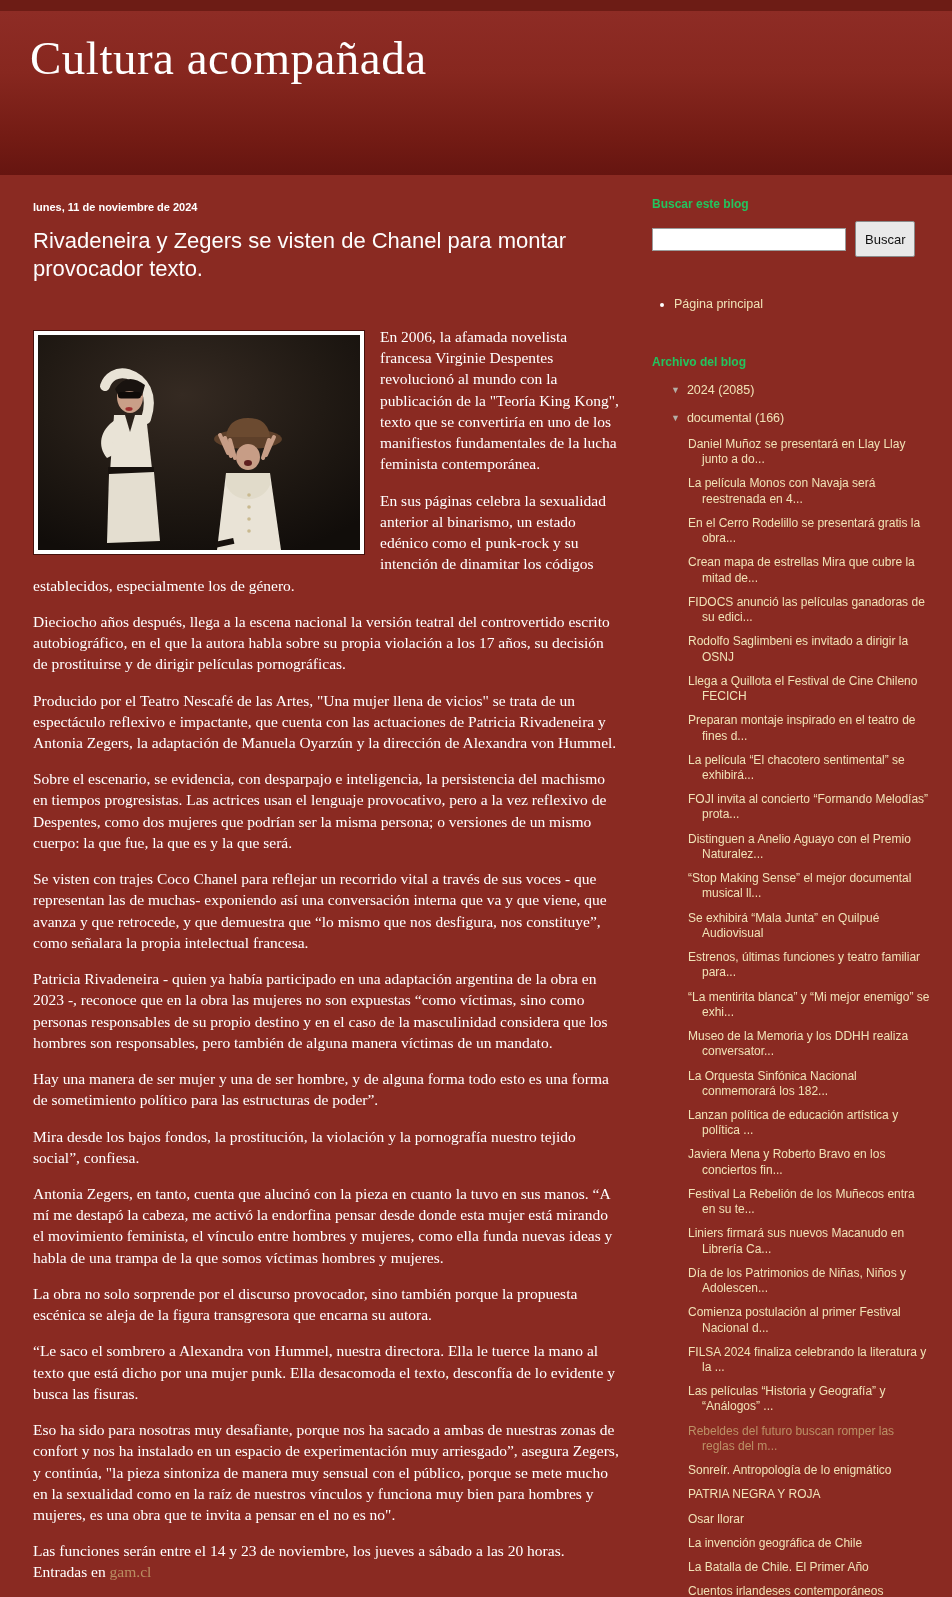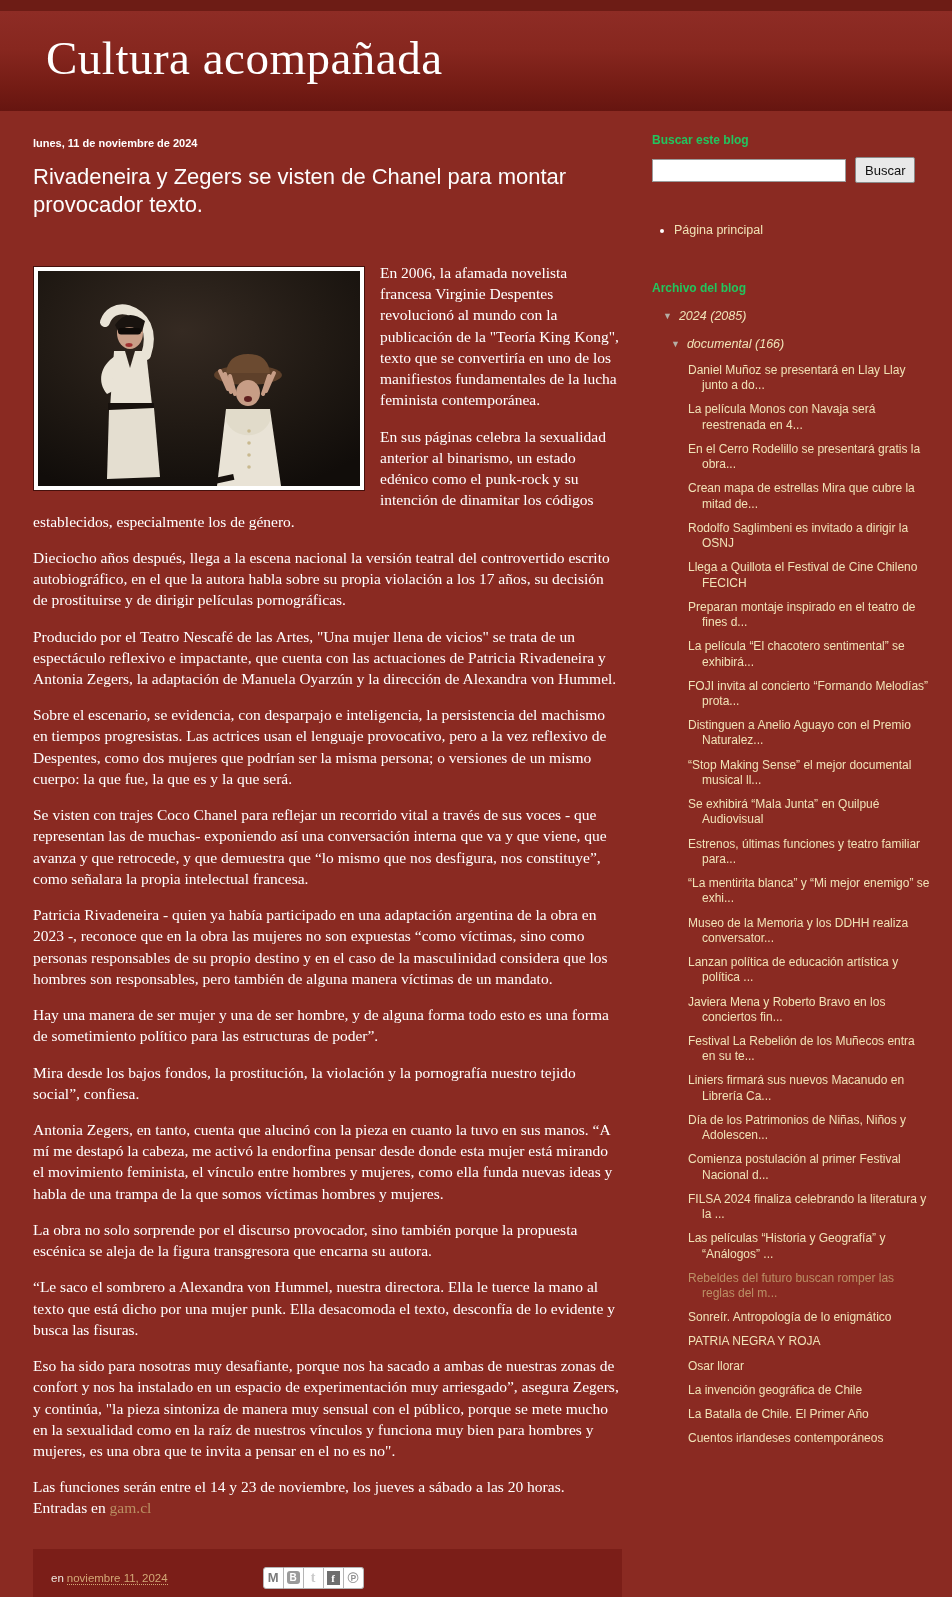--- a/index.html
+++ b/index.html
@@ -1,21 +1,21 @@
 <!DOCTYPE html>
 <html><head>
 <meta charset="utf-8">
 <style>
   html,body{margin:0;padding:0;}
   body{width:952px;height:1597px;overflow:hidden;background:#8a2a22;font-family:"Liberation Sans",sans-serif;}
   a{cursor:pointer;text-decoration:none;}
 
   
   .navbar-strip{height:11px;background:#6d1c15;}
-  .site-header{height:100px;box-sizing:border-box;padding:20px 0 0 46px;
+  .site-header{height:164px;box-sizing:border-box;padding:20px 0 0 30px;
     background:linear-gradient(180deg,#8e2c25 0%,#87271f 38%,#731b14 78%,#661510 100%);}
   .site-header h1{margin:0;font-family:"Liberation Serif",serif;font-weight:normal;
     font-size:47px;color:#ffffff;letter-spacing:.5px;}
 
   
   .content{display:flex;box-sizing:border-box;padding:0 8px 0 20px;}
   .main-col{flex:none;width:615px;box-sizing:border-box;padding:10px 13px 0 13px;}
   .side-col{flex:1;box-sizing:border-box;padding:14px 14px 0 17px;}
 
   
@@ -44,27 +44,27 @@
   .icon-twitter .glyph{color:#c9c9c9;font-size:14px;font-weight:bold;font-family:"Liberation Serif",serif;}
   .icon-facebook .glyph{background:#6e6e6e;color:#fff;font-size:11px;font-weight:bold;
     width:13px;height:14px;display:flex;align-items:center;justify-content:center;font-family:"Liberation Serif",serif;}
   .icon-pinterest .glyph{color:#8f8f8f;font-size:15px;font-weight:bold;}
 
   
   .widget-title{margin:8px 0 10px;font-size:12px;font-weight:bold;color:#22c55e;}
   .search-row{display:flex;align-items:center;}
   .search-row input{width:186px;height:21px;border:1px solid #9b9b9b;background:#ffffff;
     margin:0;padding:0 3px;font-size:12px;}
-  .search-row button{margin-left:9px;height:26px;padding:0 9px;font-size:13px;color:#111;
+  .search-row button{margin-left:9px;height:36px;padding:0 9px;font-size:13px;color:#111;
     background:#e9e9e9;border:1px solid #8a8a8a;border-radius:2px;font-family:"Liberation Sans",sans-serif;}
   .pages{list-style:disc;margin:40px 0 0 0;padding-left:22px;color:#ffffff;}
   .pages li{font-size:12.5px;}
   .pages a{color:#f0e2b6;}
   .archive-widget .widget-title{margin-top:44px;}
-  .tree-row{font-size:12.5px;margin:14px 0 0 11px;color:#f0e2b6;font-style:italic;}
+  .tree-row{font-size:12.5px;margin:14px 0 0 19px;color:#f0e2b6;}
   .tree-row.month{margin-left:19px;}
   .toggle{color:#b5aea6;font-size:9px;margin-right:7px;vertical-align:1px;}
   .arch-link{color:#f0e2b6;}
   .count{color:#f0e2b6;}
   .post-list{list-style:none;margin:12px 0 0 0;padding:0 0 16px 36px;}
   .post-list li{font-size:12px;line-height:1.27;margin-bottom:9px;padding-left:14px;text-indent:-14px;}
   .post-list a{color:#f0e2b6;}
   .post-list a.muted{color:#bb9166;}
 </style>
 </head>
@@ -200,31 +200,33 @@
 
         <div class="tree-row month">
           <span class="toggle">▼</span><a class="arch-link">documental</a>&nbsp;<span class="count">(166)</span>
         </div>
 
         <ul class="post-list" id="post-list">
             <li><a>Daniel Muñoz se presentará en Llay Llay junto a do...</a></li>
             <li><a>La película Monos con Navaja será reestrenada en 4...</a></li>
             <li><a>En el Cerro Rodelillo se presentará gratis la obra...</a></li>
             <li><a>Crean mapa de estrellas Mira que cubre la mitad de...</a></li>
+            <li><a>FIDOCS anunció las películas ganadoras de su edici...</a></li>
             <li><a>Rodolfo Saglimbeni es invitado a dirigir la OSNJ</a></li>
             <li><a>Llega a Quillota el Festival de Cine Chileno FECICH</a></li>
             <li><a>Preparan montaje inspirado en el teatro de fines d...</a></li>
             <li><a>La película “El chacotero sentimental” se exhibirá...</a></li>
             <li><a>FOJI invita al concierto “Formando Melodías” prota...</a></li>
             <li><a>Distinguen a Anelio Aguayo con el Premio Naturalez...</a></li>
             <li><a>“Stop Making Sense” el mejor documental musical ll...</a></li>
             <li><a>Se exhibirá “Mala Junta” en Quilpué Audiovisual</a></li>
             <li><a>Estrenos, últimas funciones y teatro familiar para...</a></li>
             <li><a>“La mentirita blanca” y “Mi mejor enemigo” se exhi...</a></li>
             <li><a>Museo de la Memoria y los DDHH realiza conversator...</a></li>
+            <li><a>La Orquesta Sinfónica Nacional conmemorará los 182...</a></li>
             <li><a>Lanzan política de educación artística y política ...</a></li>
             <li><a>Javiera Mena y Roberto Bravo en los conciertos fin...</a></li>
             <li><a>Festival La Rebelión de los Muñecos entra en su te...</a></li>
             <li><a>Liniers firmará sus nuevos Macanudo en Librería Ca...</a></li>
             <li><a>Día de los Patrimonios de Niñas, Niños y Adolescen...</a></li>
             <li><a>Comienza postulación al primer Festival Nacional d...</a></li>
             <li><a>FILSA 2024 finaliza celebrando la literatura y la ...</a></li>
             <li><a>Las películas “Historia y Geografía” y “Análogos” ...</a></li>
             <li><a class="muted">Rebeldes del futuro buscan romper las reglas del m...</a></li>
             <li><a>Sonreír. Antropología de lo enigmático</a></li>

